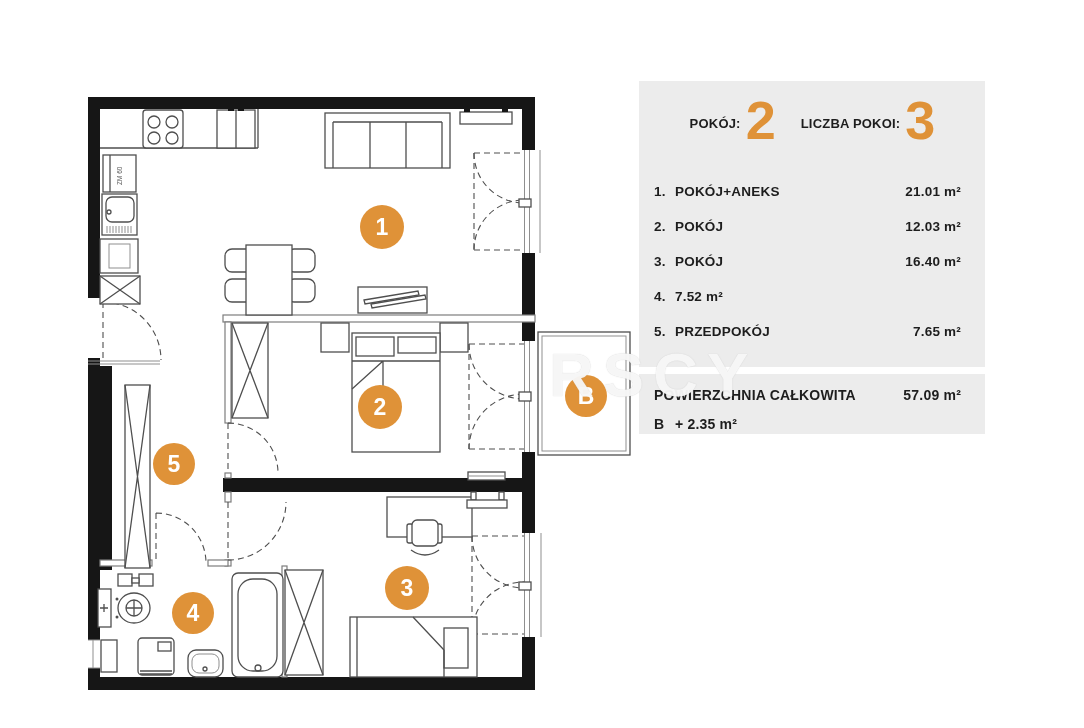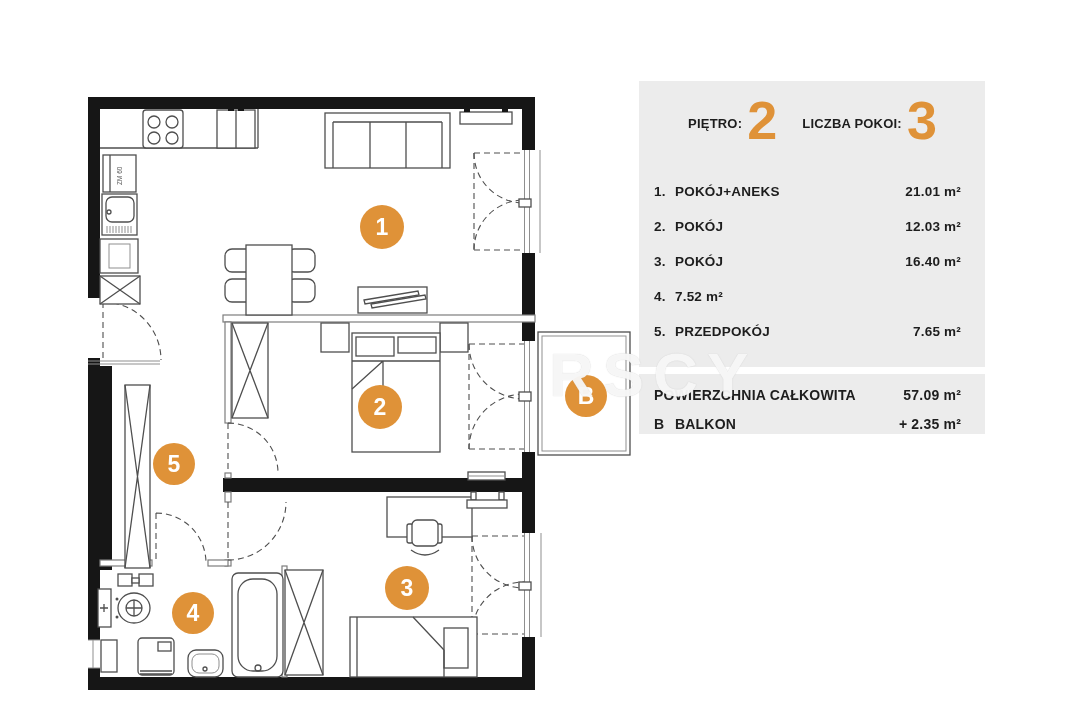--- a/index.html
+++ b/index.html
@@ -283,21 +283,21 @@
     </g>
     <g>
       <circle class="marker" cx="586" cy="396" r="21"></circle>
       <text class="marker-txt" x="586" y="404">B</text>
     </g>
   </svg>
 
   <div class="panel-card panel-main">
     <div class="hdr">
       <div class="hdr-group">
-        <span class="hdr-label">PIĘTRO:</span>
+        <span class="hdr-label">POKÓJ:</span>
         <span class="hdr-num">2</span>
       </div>
       <div class="hdr-group">
         <span class="hdr-label">LICZBA POKOI:</span>
         <span class="hdr-num">3</span>
       </div>
     </div>
     <div class="room-rows">
       <div class="row">
         <span class="row-no">1.</span>
@@ -327,20 +327,19 @@
   </div>
 
   <div class="panel-card panel-summary">
     <div class="sum-rows">
       <div class="row">
         <span class="row-name">POWIERZCHNIA CAŁKOWITA</span>
         <span class="row-area">57.09 m²</span>
       </div>
       <div class="row">
         <span class="row-no">B</span>
-        <span class="row-name">BALKON</span>
         <span class="row-area">+ 2.35 m²</span>
       </div>
     </div>
   </div>
 
   <div class="watermark">RSCY</div>
 </div>
 
 </body></html>

